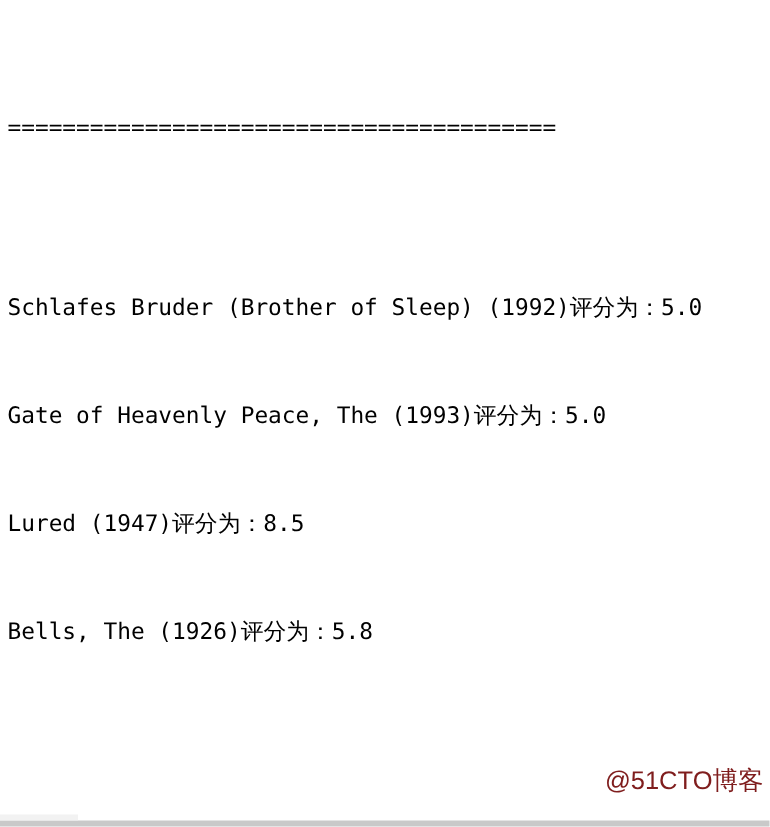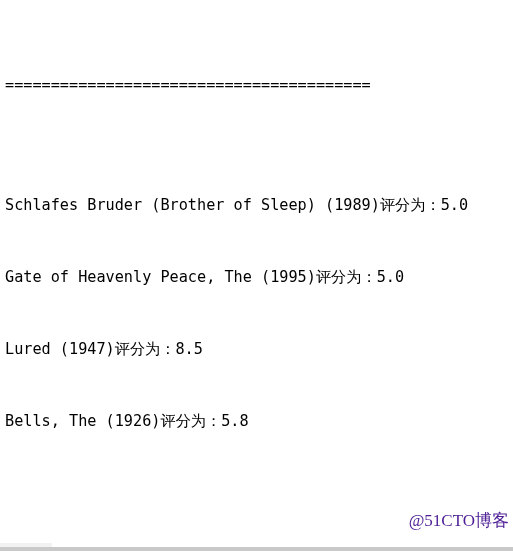--- a/index.html
+++ b/index.html
@@ -46,24 +46,24 @@
   }
 
   .line.separator {
     letter-spacing: 0px;
   }
 
   .watermark {
     position: absolute;
     right: 4px;
     bottom: 16px;
-    font-family: Liberation Serif, serif;
+    font-family: Liberation Sans, sans-serif;
     font-size: 17px;
     line-height: 20px;
-    color: #4c1d95;
+    color: #7f1d1d;
     white-space: pre;
     pointer-events: none;
     user-select: none;
   }
 
   .scroll-nub {
     position: absolute;
     left: 0;
     bottom: 0;
     width: 52px;
@@ -74,22 +74,22 @@
 </head>
 <body>
 
 <div id="console-output">
 
   <div class="console-body">
 
     <span class="line separator">========================================</span>
 
 
-    <span class="line">Schlafes Bruder (Brother of Sleep) (1989)评分为：5.0</span>
-    <span class="line">Gate of Heavenly Peace, The (1995)评分为：5.0</span>
+    <span class="line">Schlafes Bruder (Brother of Sleep) (1992)评分为：5.0</span>
+    <span class="line">Gate of Heavenly Peace, The (1993)评分为：5.0</span>
     <span class="line">Lured (1947)评分为：8.5</span>
     <span class="line">Bells, The (1926)评分为：5.8</span>
     
     
     
     
     
     
 
     

